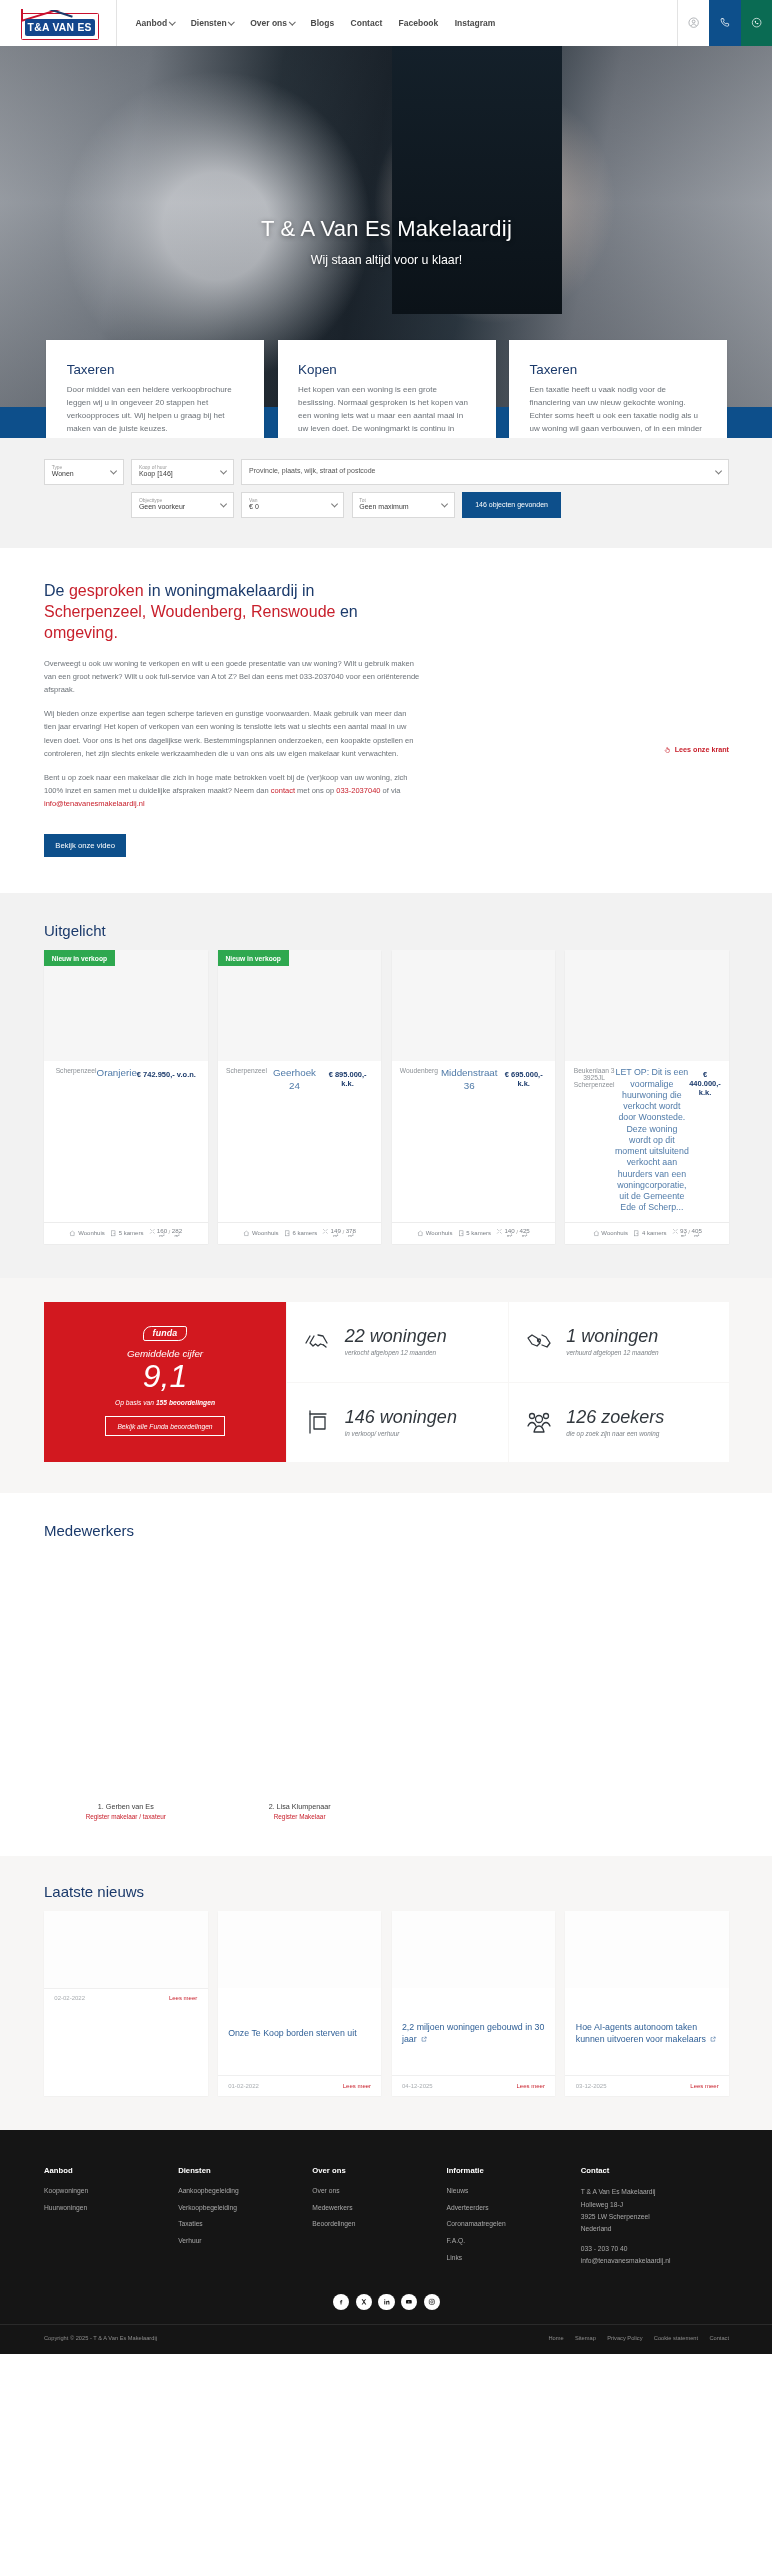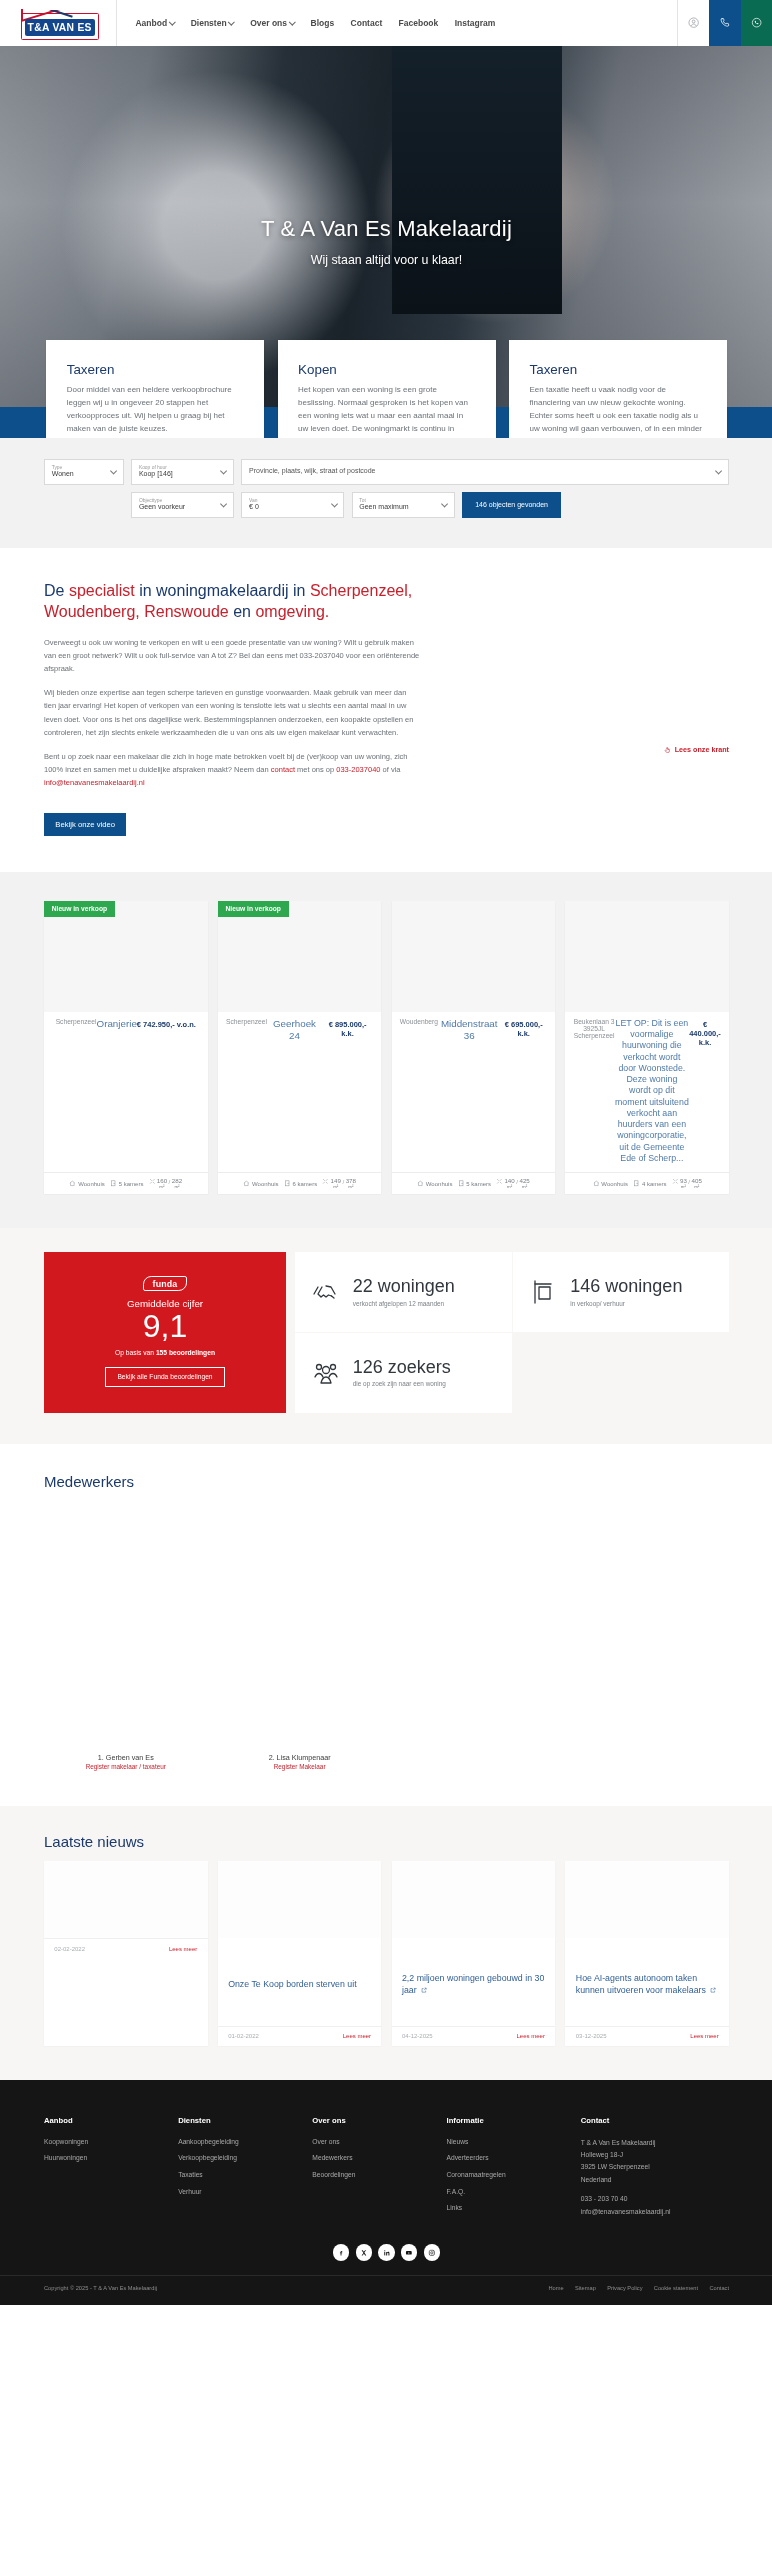--- a/index.html
+++ b/index.html
@@ -369,21 +369,21 @@
   .pf { display: inline-flex; align-items: center; gap: 2.1px; }
   .pf svg { width: 6.7px; height: 6.7px; flex: none; }
   .pf-area { display: inline-flex; align-items: flex-start; gap: 1.5px; }
   .frac { display: inline-flex; flex-direction: column; align-items: center; line-height: 1; }
   .frac .n { font-size: 6.2px; }
   .frac .d { font-size: 4.4px; }
   .slash { font-size: 6.2px; color: #aaa; }
 
   
   .stats { background: #f7f6f5; padding: 24px 0 31px; }
-  .st-inner { width: 685px; margin: 0 auto; display: flex; gap: 9px; }
+  .st-inner { width: 685px; margin: 0 auto; display: flex; gap: 1px; font-style: italic; }
   .funda-card {
     width: 242px;
     background: #d2181f;
     color: #fff;
     text-align: center;
     padding: 24px 18.5px 26px;
   }
   .funda-logo {
     display: inline-block;
     border: 1px solid #fff;
@@ -623,40 +623,41 @@
         </div>
         <button class="sb-btn">146 objecten gevonden</button>
       </div>
     </div>
   </section>
 
   <section class="specialist">
     <div class="sp-inner">
       <div class="sp-left">
         <h2>
-          <span>De </span><span class="red">specialist</span><span> in woningmakelaardij in </span><span class="red">Scherpenzeel, Woudenberg, Renswoude</span><span> en </span><span class="red">omgeving.</span>
+          <span>De </span><span class="red">gesproken</span><span> in woningmakelaardij in </span><span class="red">Scherpenzeel, Woudenberg, Renswoude</span><span> en </span><span class="red">omgeving.</span>
         </h2>
         <p>Overweegt u ook uw woning te verkopen en wilt u een goede presentatie van uw woning? Wilt u gebruik maken van een groot netwerk? Wilt u ook full-service van A tot Z? Bel dan eens met 033-2037040 voor een oriënterende afspraak.</p>
         <p>Wij bieden onze expertise aan tegen scherpe tarieven en gunstige voorwaarden. Maak gebruik van meer dan tien jaar ervaring! Het kopen of verkopen van een woning is tenslotte iets wat u slechts een aantal maal in uw leven doet. Voor ons is het ons dagelijkse werk. Bestemmingsplannen onderzoeken, een koopakte opstellen en controleren, het zijn slechts enkele werkzaamheden die u van ons als uw eigen makelaar kunt verwachten.</p>
         <p><span>Bent u op zoek naar een makelaar die zich in hoge mate betrokken voelt bij de (ver)koop van uw woning, zich 100% inzet en samen met u duidelijke afspraken maakt? Neem dan </span><a href="#">contact</a><span> met ons op </span><a href="#">033-2037040</a><span> of via </span><a href="#">info@tenavanesmakelaardij.nl</a></p>
         <a class="btn-blue" href="#">Bekijk onze video</a>
       </div>
       <div class="sp-right">
         <a class="krant-link" href="#">
           <svg width="7.2" height="7.7" viewBox="0 0 24 24" fill="none" stroke="#c8202c" stroke-width="1.8">
               <path d="M9 11V5.5a1.5 1.5 0 0 1 3 0V11m0-1.5a1.5 1.5 0 0 1 3 0V12m0-1a1.5 1.5 0 0 1 3 0v5a5 5 0 0 1-5 5h-2a5 5 0 0 1-4-2l-3-4a1.6 1.6 0 0 1 2.4-2L9 15"></path>
             </svg>
           <span>Lees onze krant</span>
         </a>
       </div>
     </div>
   </section>
 
   <section class="featured">
     <div class="ft-inner">
+      <h2 class="section-title">Uitgelicht</h2>
       <div class="ft-grid">
 
         <article class="prop">
           <div class="prop-img">
             <span class="tag">Nieuw in verkoop</span>
           </div>
           <div class="prop-body">
             <div class="prop-city">Scherpenzeel</div>
             <div class="prop-name">Oranjerie</div>
             <div class="prop-price">€ 742.950,- v.o.n.</div>
@@ -829,20 +830,31 @@
         <div class="stat-cell">
           <span class="stat-ico"><svg viewBox="0 0 60 50" fill="none" stroke="#31373d" stroke-width="2.6" stroke-linecap="round" stroke-linejoin="round">
                 <path d="M6 30l8-14"></path>
                 <path d="M22 16l-8 14 6 6 5-4 5 4 5-4 6 2"></path>
                 <path d="M30 14l10 2 8 14"></path>
                 <path d="M41 34l5 4"></path>
               </svg></span>
           <span>
             <div class="stat-num">22 woningen</div>
             <div class="stat-sub">verkocht afgelopen 12 maanden</div>
+          </span>
+        </div>
+        <div class="stat-cell">
+          <span class="stat-ico"><svg viewBox="0 0 60 50" fill="none" stroke="#31373d" stroke-width="2.6" stroke-linecap="round" stroke-linejoin="round">
+                <path d="M8 20l8-6 10 6 6 10-6 6-10-4z"></path>
+                <path d="M36 14l8 4 8 12-6 8-10-4"></path>
+                <circle cx="30" cy="25" r="3"></circle>
+              </svg></span>
+          <span>
+            <div class="stat-num">1 woningen</div>
+            <div class="stat-sub">verhuurd afgelopen 12 maanden</div>
           </span>
         </div>
         <div class="stat-cell">
           <span class="stat-ico"><svg viewBox="0 0 60 50" fill="none" stroke="#31373d" stroke-width="2.6" stroke-linecap="round" stroke-linejoin="round">
                 <path d="M14 4v44"></path>
                 <path d="M14 10h32"></path>
                 <rect x="22" y="16" width="22" height="24"></rect>
               </svg></span>
           <span>
             <div class="stat-num">146 woningen</div>

